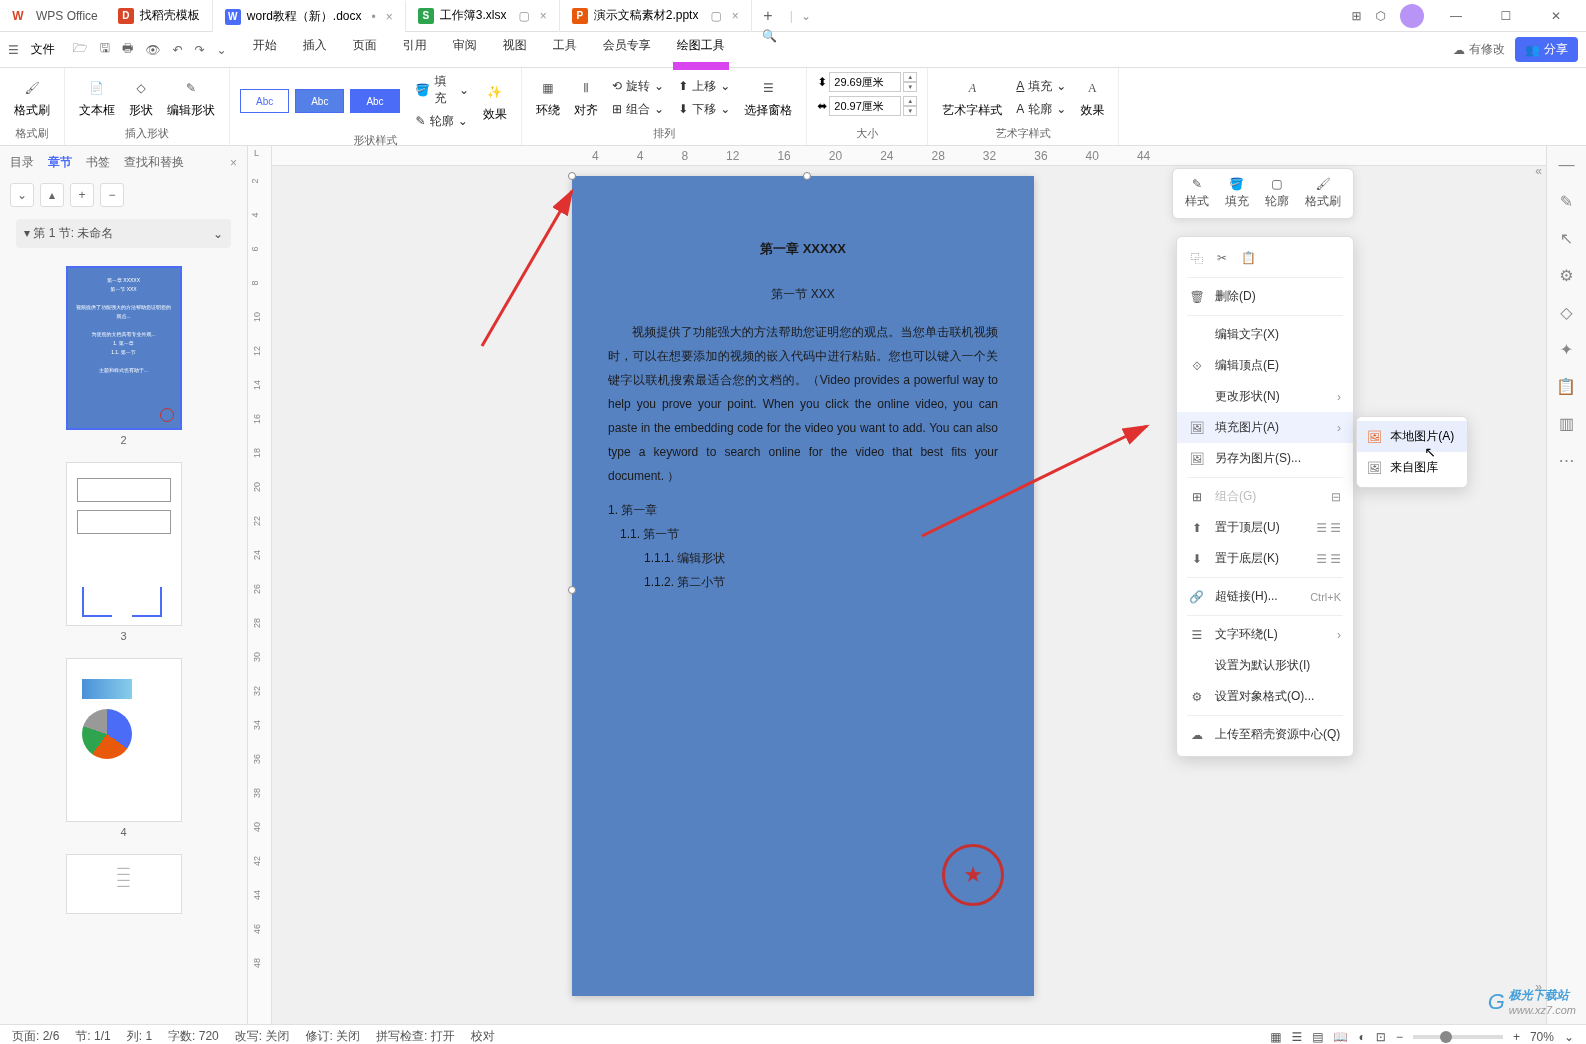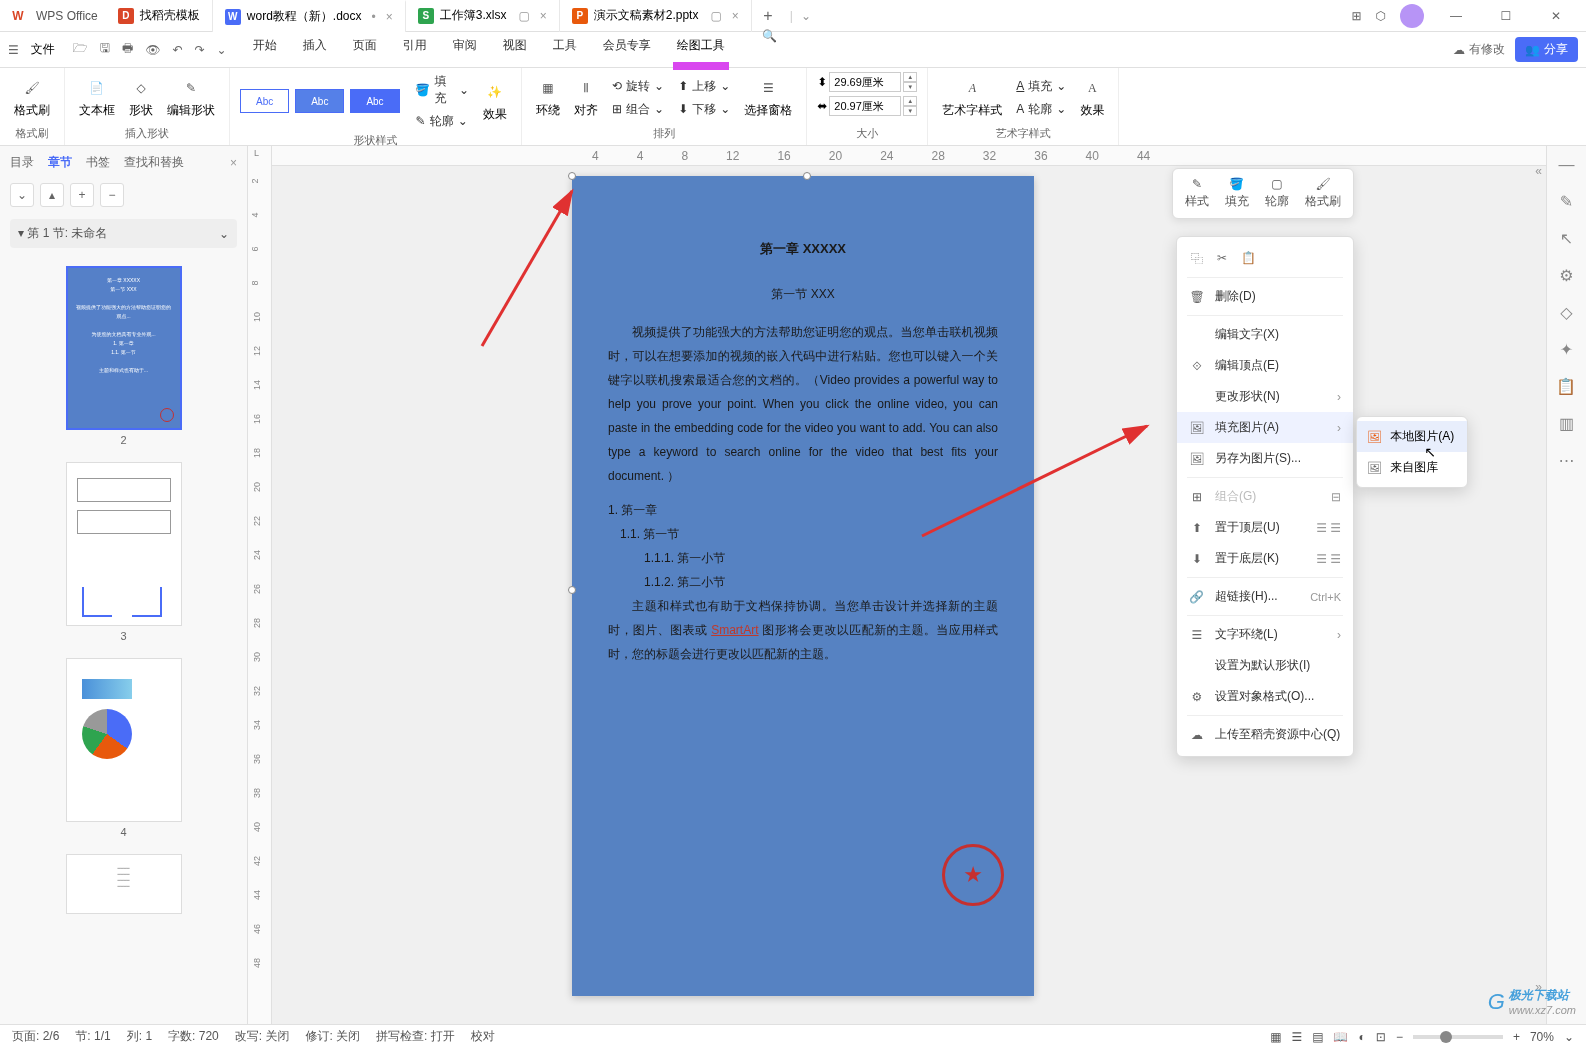--- a/index.html
+++ b/index.html
@@ -41,21 +41,21 @@
 .spinner{width:14px;display:flex;flex-direction:column}
 .spinner span{height:10px;border:1px solid #ccc;font-size:7px;text-align:center;line-height:8px;color:#666}
 .main{display:flex;height:calc(100% - 166px)}
 .nav-panel{width:248px;background:#f8f8f8;border-right:1px solid #e0e0e0;display:flex;flex-direction:column}
 .nav-tabs{display:flex;padding:8px 10px;gap:14px;align-items:center}
 .nav-tab{color:#666;cursor:pointer}
 .nav-tab.active{color:#4a6cf7;font-weight:bold}
 .nav-close{margin-left:auto;color:#999}
 .nav-tools{display:flex;gap:6px;padding:4px 10px}
 .nav-tool{width:24px;height:24px;border:1px solid #ddd;background:#fff;display:flex;align-items:center;justify-content:center;border-radius:3px;color:#666}
-.section-header{margin:8px 10px;padding:6px 8px;background:#eee;border-radius:4px;display:flex;align-items:center;justify-content:space-between;color:#555}
+.section-header{margin:8px 16px;padding:6px 8px;background:#eee;border-radius:4px;display:flex;align-items:center;justify-content:space-between;color:#555}
 .thumbnails{flex:1;overflow-y:auto;padding:10px}
 .thumb{margin:0 auto 16px;text-align:center}
 .thumb-page{width:116px;height:164px;background:#fff;border:1px solid #ddd;margin:0 auto 4px;position:relative;overflow:hidden}
 .thumb-page.selected{border:2px solid #4a6cf7}
 .thumb-page.blue-bg{background:#5580c8}
 .thumb-num{color:#666;font-size:11px}
 .thumb-content{position:absolute;inset:8px;font-size:5px;color:#333;line-height:1.8}
 .thumb-content.white{color:#fff}
 .ruler-v{width:24px;background:#fafafa;border-right:1px solid #e0e0e0;position:relative}
 .ruler-v-mark{position:absolute;left:4px;font-size:9px;color:#888;transform:rotate(-90deg)}
@@ -421,23 +421,22 @@
     <div class="doc-page">
       <div class="doc-handle" style="top:-4px;left:50%"></div>
       <div class="doc-handle" style="top:-4px;left:-4px"></div>
       <div class="doc-handle" style="top:50%;left:-4px"></div>
       <div class="doc-content">
         <div class="doc-title">第一章 XXXXX</div>
         <div class="doc-subtitle">第一节 XXX</div>
         <div class="doc-para">视频提供了功能强大的方法帮助您证明您的观点。当您单击联机视频时，可以在想要添加的视频的嵌入代码中进行粘贴。您也可以键入一个关键字以联机搜索最适合您的文档的。（Video provides a powerful way to help you prove your point. When you click the online video, you can paste in the embedding code for the video you want to add. You can also type a keyword to search online for the video that best fits your document. ）</div>
         <div>1. 第一章</div>
         <div style="padding-left:1em">1.1. 第一节</div>
-        <div style="padding-left:3em">1.1.1. 第一小节</div>
+        <div style="padding-left:3em">1.1.1. 编辑形状</div>
         <div style="padding-left:3em">1.1.2. 第二小节</div>
-        <div class="doc-para"><span>主题和样式也有助于文档保持协调。当您单击设计并选择新的主题时，图片、图表或 </span><span class="smartart">SmartArt</span><span> 图形将会更改以匹配新的主题。当应用样式时，您的标题会进行更改以匹配新的主题。</span></div>
       </div>
       <div class="stamp">
           <span class="stamp-star">★</span>
         </div>
     </div>
 
     <svg class="red-arrow" style="left:200px;top:30px" width="120" height="180">
         <defs>
           <marker id="ah1" markerWidth="10" markerHeight="10" refX="8" refY="3" orient="auto">
             <path d="M0,0 L0,6 L9,3 z" fill="#e03131"></path>

